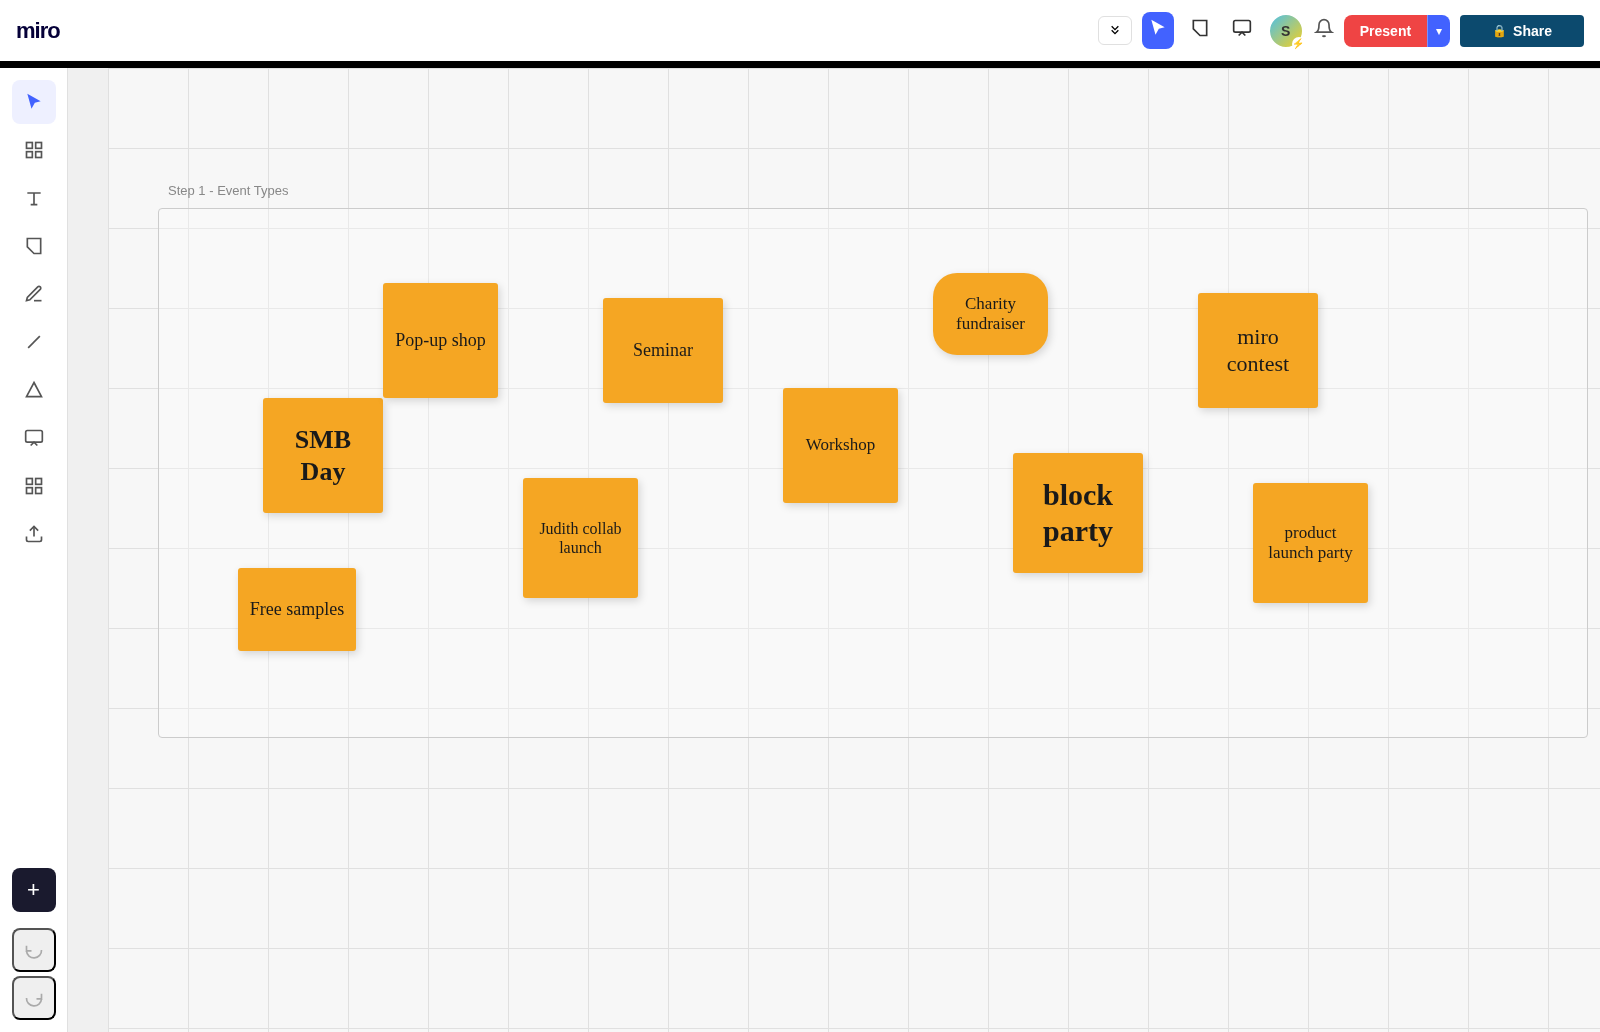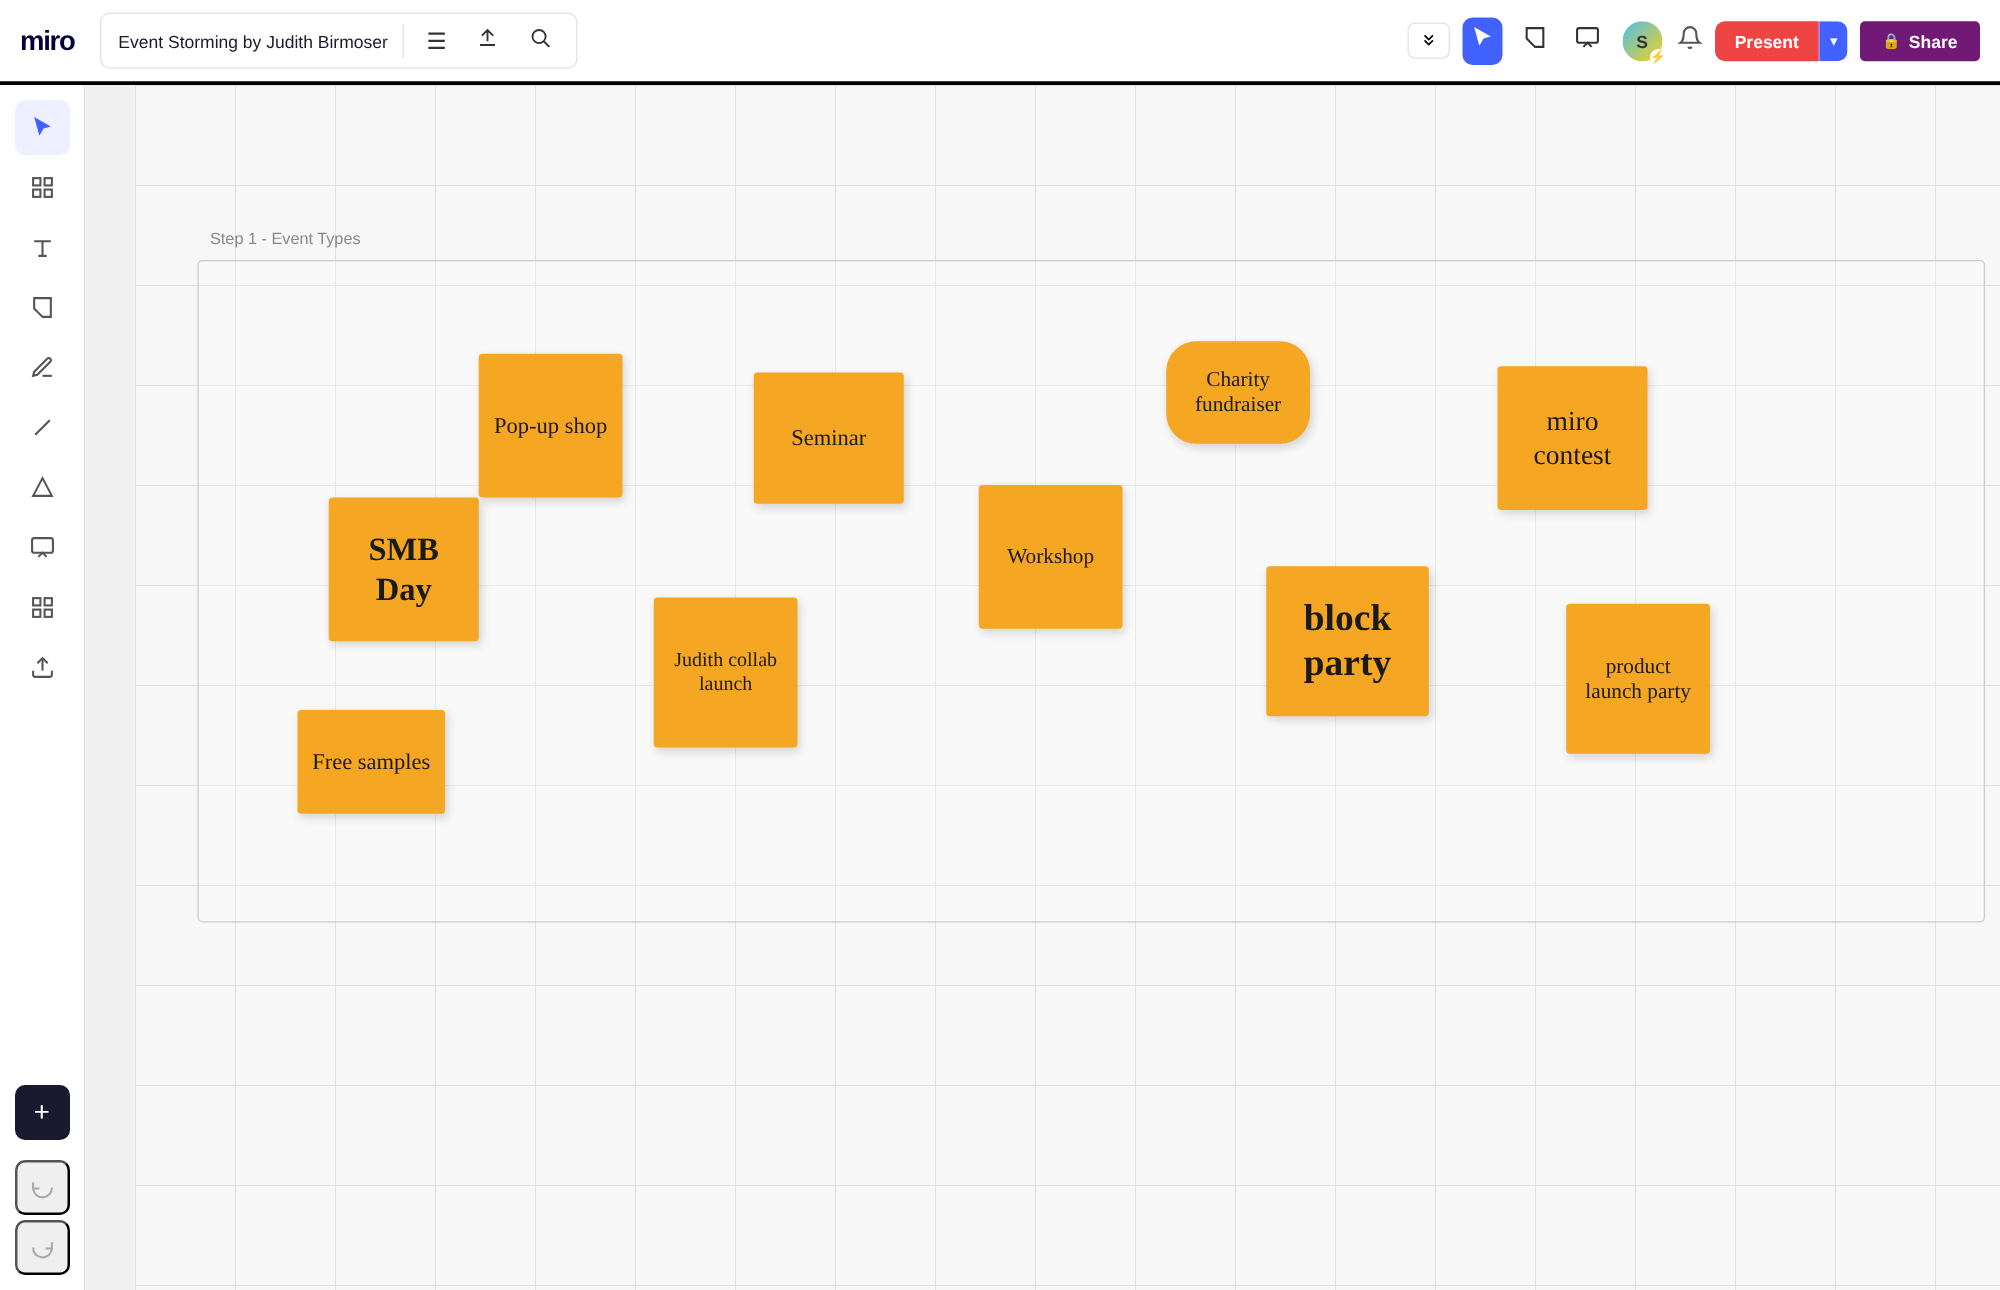--- a/index.html
+++ b/index.html
@@ -2,38 +2,38 @@
 <html><head>
   <meta charset="utf-8">
   <style>
     * { box-sizing: border-box; margin: 0; padding: 0; }
     body { font-family: -apple-system, BlinkMacSystemFont, 'Segoe UI', sans-serif; background: #f0f0f0; overflow: hidden; width: 1600px; height: 1032px; }
 
     
     #header {
       display: flex; align-items: center;
       background: #fff; height: 68px;
-      border-bottom: 3px solid #000000;
+      border-bottom: 7px solid #000000;
       padding: 0 16px; gap: 12px; position: relative; z-index: 10;
     }
     #logo { font-size: 22px; font-weight: 800; color: #050038; letter-spacing: -1px; margin-right: 8px; }
     #title-area { display: flex; align-items: center; gap: 12px; border: 1px solid #e0e0e0; border-radius: 8px; padding: 6px 14px; }
     #doc-title { font-size: 14px; color: #1a1a2e; }
     .header-icon-btn { background: none; border: none; cursor: pointer; color: #333; font-size: 18px; padding: 4px 6px; border-radius: 4px; }
     .divider-v { width: 1px; height: 28px; background: #e0e0e0; }
     #header-right { margin-left: auto; display: flex; align-items: center; gap: 10px; }
     #collapse-btn { background: none; border: 1px solid #e0e0e0; border-radius: 6px; padding: 4px 8px; cursor: pointer; font-size: 14px; }
     .toolbar-icon-btn { background: none; border: none; cursor: pointer; color: #333; font-size: 20px; padding: 6px; border-radius: 6px; }
     .toolbar-icon-btn.active { background: #4262ff; color: #fff; border-radius: 8px; }
     #user-avatar { width: 36px; height: 36px; border-radius: 50%; background: linear-gradient(135deg, #4dc0e8, #f5d020); display: flex; align-items: center; justify-content: center; font-weight: 700; font-size: 14px; color: #333; border: 2px solid #fff; position: relative; }
     #user-avatar::after { content: '⚡'; position: absolute; bottom: -4px; right: -4px; font-size: 10px; background: #fff; border-radius: 50%; width: 14px; height: 14px; display: flex; align-items: center; justify-content: center; }
     #bell-btn { font-size: 20px; background: none; border: none; cursor: pointer; color: #555; }
     #present-btn { background: #ef4444; color: #fff; border: none; border-radius: 8px 0 0 8px; padding: 8px 16px; font-size: 14px; font-weight: 600; cursor: pointer; }
     #present-arrow { background: #4262ff; color: #fff; border: none; border-left: 1px solid rgba(255,255,255,0.3); border-radius: 0 8px 8px 0; padding: 8px 8px; cursor: pointer; font-size: 12px; }
-    #share-btn { background: #701a75; color: #fff; border: none; border-radius: 4px; padding: 8px 18px; font-size: 14px; font-weight: 600; cursor: pointer; display: flex; align-items: center; gap: 6px; }
+    #share-btn { background: #0c4a6e; color: #fff; border: none; border-radius: 4px; padding: 8px 32px; font-size: 14px; font-weight: 600; cursor: pointer; display: flex; align-items: center; gap: 6px; }
     #share-btn::before { content: '🔒'; font-size: 12px; }
 
     
     #sidebar {
       position: absolute; left: 0; top: 68px; width: 68px; height: calc(100% - 68px);
       background: #fff; border-right: 1px solid #e0e0e0;
       display: flex; flex-direction: column; align-items: center; padding: 12px 0; gap: 4px; z-index: 9;
     }
     .sidebar-item {
       width: 44px; height: 44px; display: flex; align-items: center; justify-content: center;
@@ -102,37 +102,20 @@
     #sticky-product { left: 1145px; top: 415px; width: 115px; height: 120px; }
     #sticky-product span { font-size: 17px; }
     #sticky-free { left: 130px; top: 500px; width: 118px; height: 83px; }
     #sticky-free span { font-size: 18px; }
   </style>
 </head>
 <body>
 
 <div id="header">
   <div id="logo">miro</div>
-  <div id="title-area">
-    <span id="doc-title">Event Storming by Judith Birmoser</span>
-    <div class="divider-v"></div>
-    <button class="header-icon-btn" title="Menu">☰</button>
-    <button class="header-icon-btn" title="Upload">
-      <svg width="18" height="18" viewBox="0 0 24 24" fill="none" stroke="currentColor" stroke-width="2">
-          <path d="M12 16V4M6 10l6-6 6 6"></path>
-          <path d="M4 20h16"></path>
-        </svg>
-    </button>
-    <button class="header-icon-btn" title="Search">
-      <svg width="18" height="18" viewBox="0 0 24 24" fill="none" stroke="currentColor" stroke-width="2">
-          <circle cx="11" cy="11" r="7"></circle>
-          <line x1="16.5" y1="16.5" x2="22" y2="22"></line>
-        </svg>
-    </button>
-  </div>
 
   <div id="header-right">
     <button id="collapse-btn">
       <svg width="16" height="16" viewBox="0 0 24 24" fill="none" stroke="currentColor" stroke-width="2">
           <path d="M7 8l5 5 5-5"></path>
           <path d="M7 14l5 5 5-5"></path>
         </svg>
     </button>
     <button class="toolbar-icon-btn active" title="Select">
       <svg width="20" height="20" viewBox="0 0 24 24" fill="currentColor">

